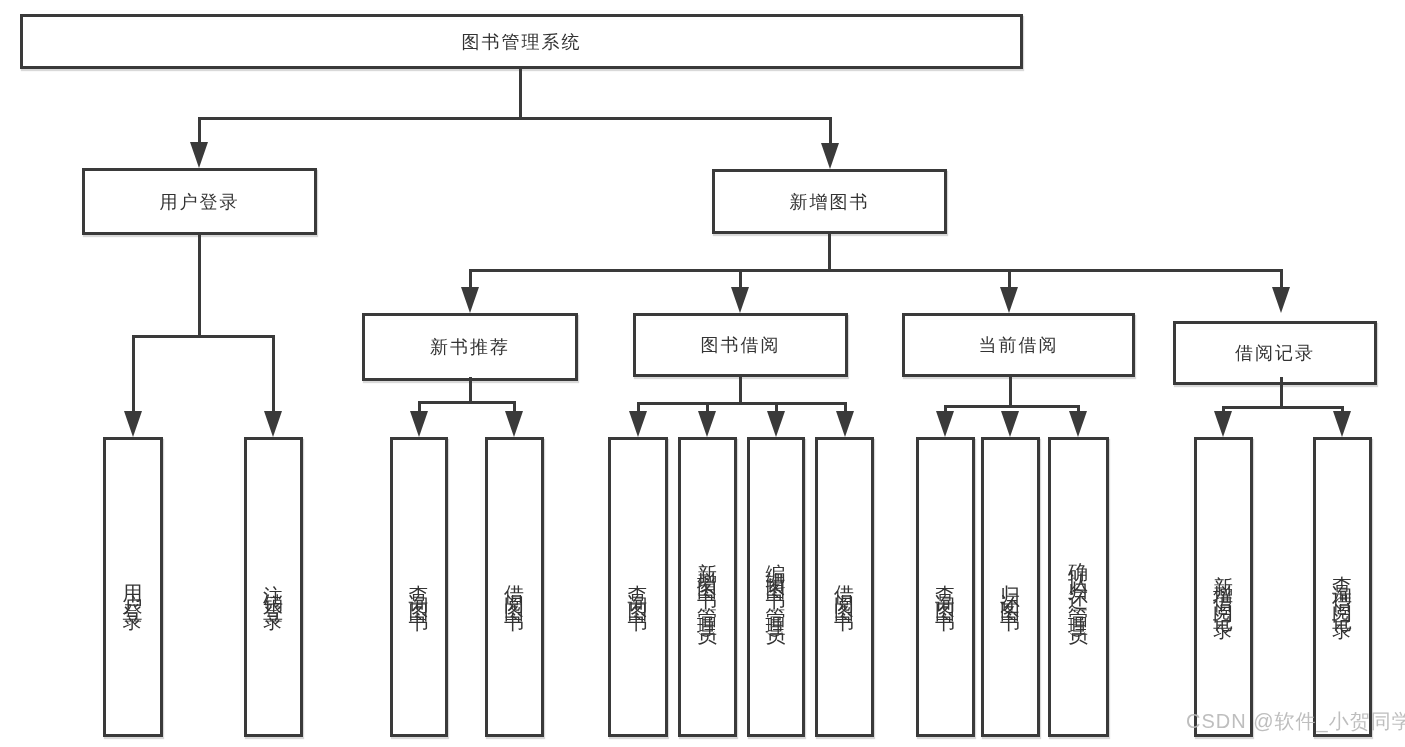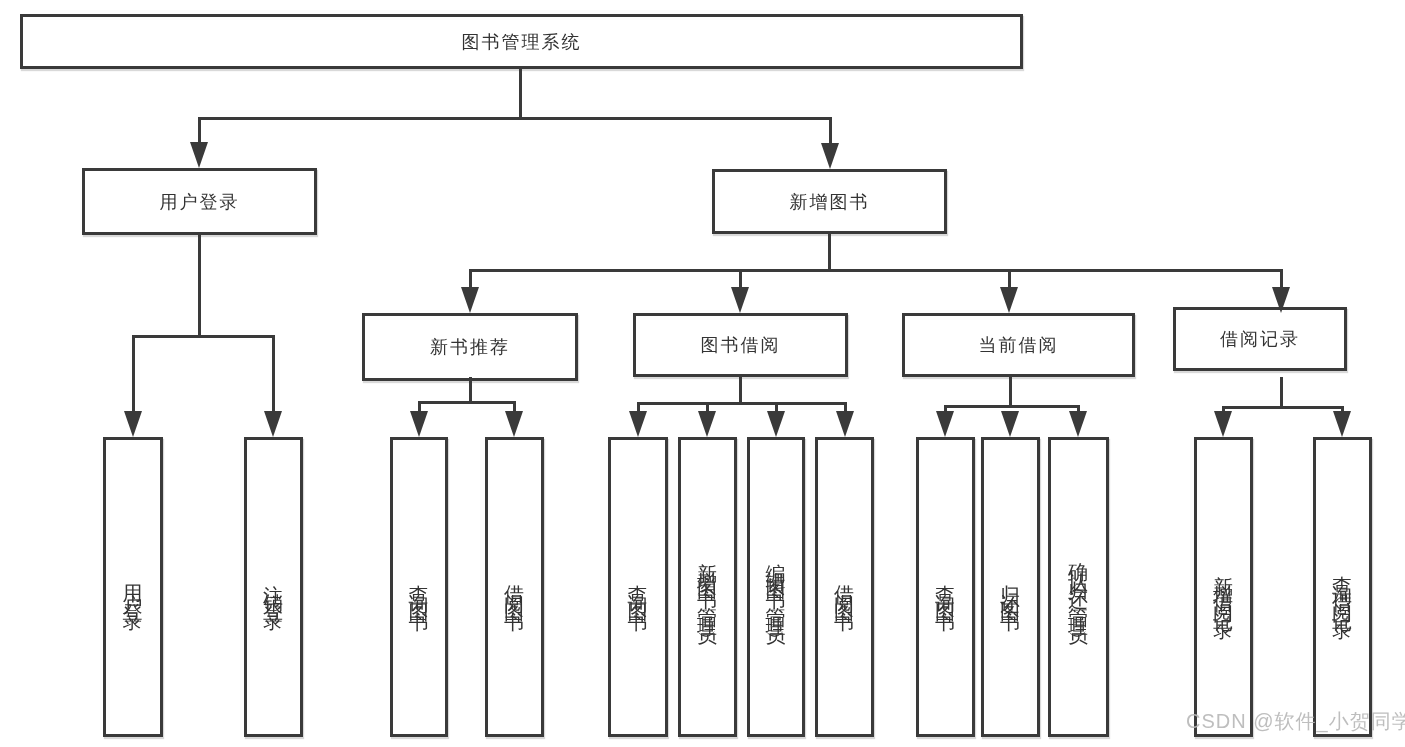--- a/index.html
+++ b/index.html
@@ -48,21 +48,21 @@
 
   <div class="box h" style="left:362px;top:313px;width:216px;height:68px">
     <span class="lbl">新书推荐</span>
   </div>
   <div class="box h" style="left:633px;top:313px;width:215px;height:64px">
     <span class="lbl">图书借阅</span>
   </div>
   <div class="box h" style="left:902px;top:313px;width:233px;height:64px">
     <span class="lbl">当前借阅</span>
   </div>
-  <div class="box h" style="left:1173px;top:307px;width:174px;height:64px">
+  <div class="box h" style="left:1173px;top:321px;width:204px;height:64px">
     <span class="lbl">借阅记录</span>
   </div>
 
   <div class="box v" style="left:103px;top:437px;width:60px;height:300px">
     <span class="lbl">用户登录</span>
   </div>
   <div class="box v" style="left:244px;top:437px;width:59px;height:300px">
     <span class="lbl">注销登录</span>
   </div>
 

